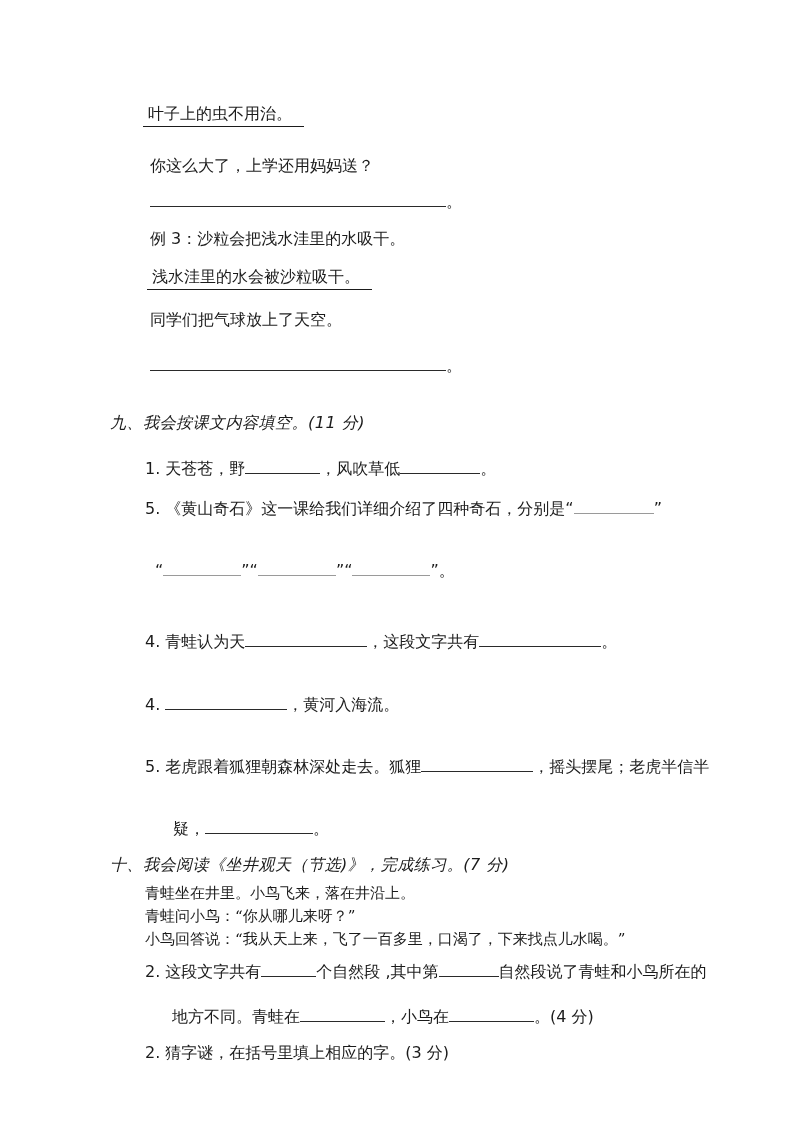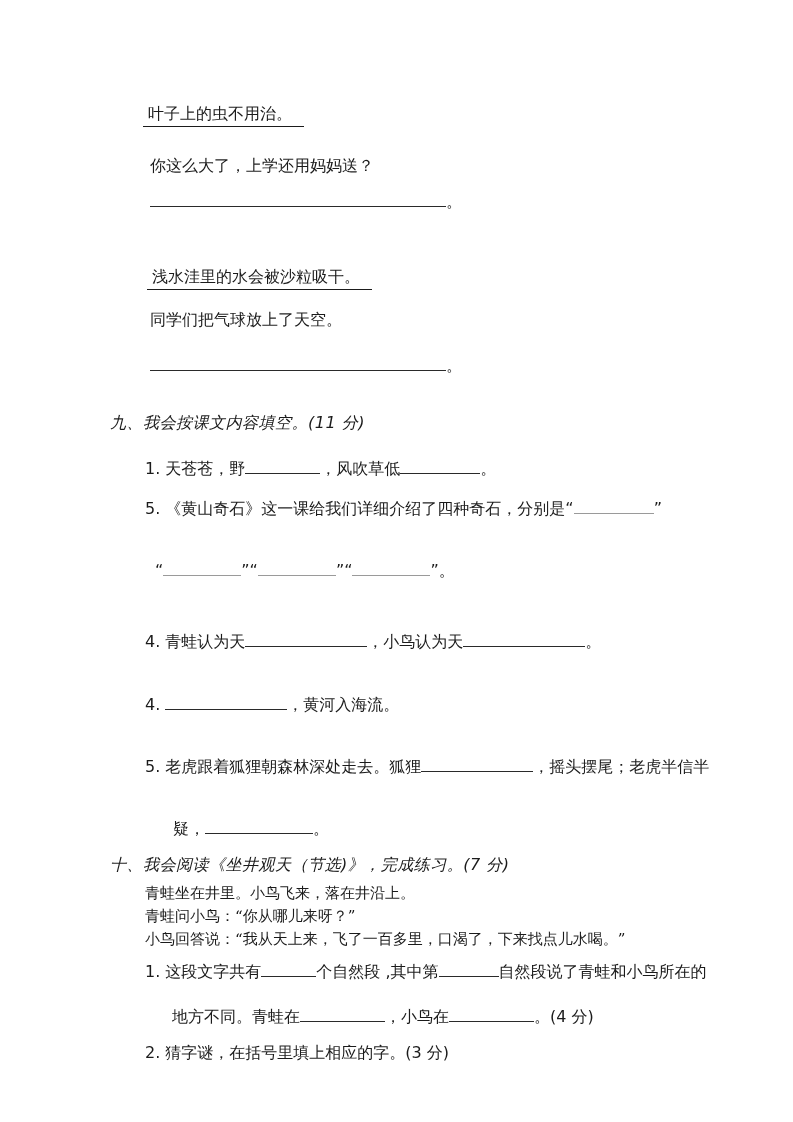--- a/index.html
+++ b/index.html
@@ -40,20 +40,23 @@
   </div>
 
   <div class="row" style="top:156px;left:150px">
     <span>你这么大了，上学还用妈妈送？</span>
   </div>
 
   <div class="row" style="top:190px;left:150px">
     <span class="bl big" style="width:296px"></span><span>。</span>
   </div>
 
+  <div class="row" style="top:229px;left:150px">
+    <span>例 3：沙粒会把浅水洼里的水吸干。</span>
+  </div>
 
   <div class="row" style="top:310px;left:150px">
     <span>同学们把气球放上了天空。</span>
   </div>
 
   <div class="row" style="top:267px;left:147px">
     <span class="ul-ans">浅水洼里的水会被沙粒吸干。</span>
   </div>
 
   <div class="row" style="top:354px;left:150px">
@@ -70,21 +73,21 @@
 
   <div class="row" style="top:498px;left:145px">
     <span>5. 《黄山奇石》这一课给我们详细介绍了四种奇石，分别是“</span><span class="bl gray" style="width:80px"></span><span>”</span>
   </div>
 
   <div class="row" style="top:560px;left:155px">
     <span>“</span><span class="bl gray" style="width:78px"></span><span>”“</span><span class="bl gray" style="width:78px"></span><span>”“</span><span class="bl gray" style="width:78px"></span><span>”。</span>
   </div>
 
   <div class="row" style="top:631px;left:145px">
-    <span>4. 青蛙认为天</span><span class="bl" style="width:122px"></span><span>，小鸟认为天</span><span class="bl" style="width:122px"></span><span>。</span>
+    <span>4. 青蛙认为天</span><span class="bl" style="width:122px"></span><span>，这段文字共有</span><span class="bl" style="width:122px"></span><span>。</span>
   </div>
 
   <div class="row" style="top:694px;left:145px">
     <span>4. </span><span class="bl" style="width:122px"></span><span>，黄河入海流。</span>
   </div>
 
   <div class="row" style="top:756px;left:145px">
     <span>5. 老虎跟着狐狸朝森林深处走去。狐狸</span><span class="bl" style="width:112px"></span><span>，摇头摆尾；老虎半信半</span>
   </div>
 
@@ -100,21 +103,21 @@
     <span>青蛙问小鸟：“你从哪儿来呀？”</span>
   </div>
   <div class="row passage" style="top:884px;left:145px">
     <span>青蛙坐在井里。小鸟飞来，落在井沿上。</span>
   </div>
   <div class="row passage" style="top:930px;left:145px">
     <span>小鸟回答说：“我从天上来，飞了一百多里，口渴了，下来找点儿水喝。”</span>
   </div>
 
   <div class="row" style="top:961px;left:145px">
-    <span>1. 这段文字共有</span><span class="bl" style="width:55px"></span><span>个自然段 ,其中第</span><span class="bl" style="width:60px"></span><span>自然段说了青蛙和小鸟所在的</span>
+    <span>2. 这段文字共有</span><span class="bl" style="width:55px"></span><span>个自然段 ,其中第</span><span class="bl" style="width:60px"></span><span>自然段说了青蛙和小鸟所在的</span>
   </div>
 
   <div class="row" style="top:1006px;left:172px">
     <span>地方不同。青蛙在</span><span class="bl" style="width:85px"></span><span>，小鸟在</span><span class="bl" style="width:85px"></span><span>。(4 分)</span>
   </div>
 
   <div class="row" style="top:1043px;left:145px">
     <span>2. 猜字谜，在括号里填上相应的字。(3 分)</span>
   </div>
 

